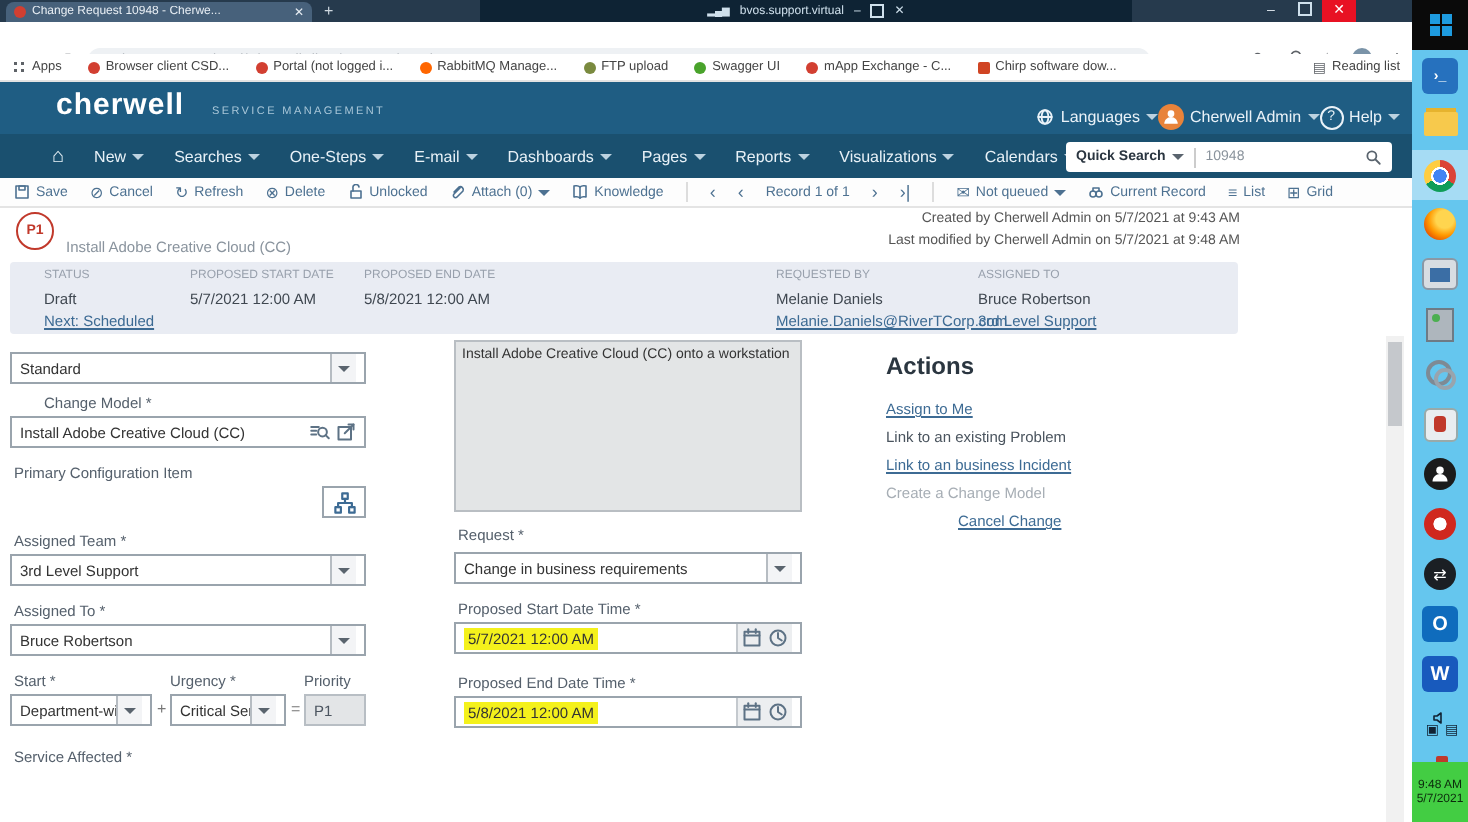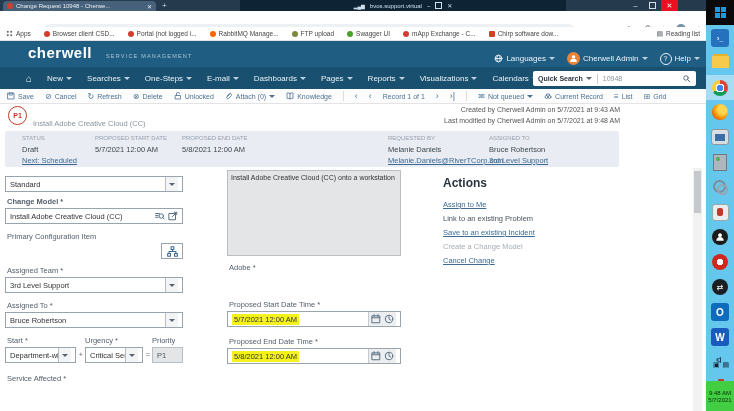--- a/index.html
+++ b/index.html
@@ -25,21 +25,21 @@
   #bookmarks{left:0;top:27px;width:706px;height:14px;background:#fff;border-bottom:1px solid #e3e3e3;
     display:flex;align-items:center;gap:13px;padding:0 6px;box-sizing:border-box;font-size:6.5px;color:#444;}
   .bm{display:flex;align-items:center;gap:3px;white-space:nowrap;}
   .fav{width:6px;height:6px;border-radius:50%;display:inline-block;}
   #apps-grid{width:7px;height:7px;display:inline-block;background:
     radial-gradient(circle,#5f6368 0.8px,transparent 1px) 0 0/3.5px 3.5px;}
   
   #cw-top{left:0;top:41px;width:706px;height:26px;background:#1f5d83;}
   #cw-logo{left:28px;top:44px;color:#fff;font-size:15px;font-weight:bold;letter-spacing:.5px;}
   #cw-tag{left:106px;top:53px;color:#a9c7d9;font-size:5.5px;letter-spacing:1.2px;}
-  #cw-account{right:34px;top:52px;display:flex;align-items:center;gap:12px;color:#eaf2f8;font-size:8px;}
+  #cw-account{right:34px;top:52px;display:flex;align-items:center;color:#eaf2f8;font-size:8px;}
   #cw-menu{left:0;top:67px;width:706px;height:22px;background:#1a506f;}
   #menu-items{left:26px;top:67px;height:22px;display:flex;align-items:center;gap:15px;color:#e8f1f7;font-size:8px;}
   .mi{display:flex;align-items:center;gap:3px;white-space:nowrap;}
   .caret{width:0;height:0;border-left:3px solid transparent;border-right:3px solid transparent;border-top:3.5px solid #bcd2e0;display:inline-block;}
   #quicksearch{left:533px;top:71px;width:163px;height:15px;background:#fff;border-radius:2px;
     display:flex;align-items:center;font-size:7px;color:#2a3540;}
   
   #toolbar{left:0;top:89px;width:706px;height:15px;background:#fdfdfd;border-bottom:1px solid #e4e4e4;
     display:flex;align-items:center;gap:11px;padding:0 7px;box-sizing:border-box;font-size:7px;color:#4d7191;}
   .tbtn{display:flex;align-items:center;gap:3px;white-space:nowrap;}
@@ -365,21 +365,21 @@
   <span class="abs svalue" style="left:489px;top:145px;">Bruce Robertson</span>
   <span class="abs slink" style="left:489px;top:156px;">3rd Level Support</span>
 
   <div class="abs field" style="left:5px;top:176px;width:178px;">
     <span>Standard</span>
       <span class="dd-caret">
         <span class="caret"></span>
       </span>
     </div>
 
-  <span class="abs flabel" style="left:7px;top:197px;font-weight:bold;">Change Model *</span>
+  <span class="abs flabel" style="left:22px;top:197px;">Change Model *</span>
   <div class="abs field" style="left:5px;top:208px;width:178px;">
     <span>Install Adobe Creative Cloud (CC)</span>
     <span class="ficons">
       <svg class="ic" width="10" height="10" viewBox="0 0 16 16">
           <line x1="1" y1="4" x2="7" y2="4"></line>
           <line x1="1" y1="7" x2="5" y2="7"></line>
           <line x1="1" y1="10" x2="5" y2="10"></line>
           <circle cx="10" cy="8" r="3.5"></circle>
           <line x1="12.5" y1="10.5" x2="15" y2="13"></line>
         </svg>
@@ -432,21 +432,27 @@
       <span class="dd-caret">
         <span class="caret"></span>
       </span>
     </div>
   <span class="abs" style="left:145.5px;top:350px;font-size:8px;color:#777;">=</span>
   <div class="abs field disabledf" style="left:152px;top:347px;width:31px;">P1</div>
 
   <span class="abs flabel" style="left:7px;top:374px;">Service Affected *</span>
 
   <div id="descbox" class="abs">Install Adobe Creative Cloud (CC) onto a workstation</div>
-  <span class="abs flabel" style="left:229px;top:263px;">Adobe *</span>
+  <span class="abs flabel" style="left:229px;top:263px;">Request *</span>
+  <div class="abs field" style="left:227px;top:276px;width:174px;">
+    <span>Change in business requirements</span>
+      <span class="dd-caret">
+        <span class="caret"></span>
+      </span>
+    </div>
 
   <span class="abs flabel" style="left:229px;top:300px;">Proposed Start Date Time *</span>
   <div class="abs field" style="left:227px;top:311px;width:174px;">
     <span class="hl">5/7/2021 12:00 AM</span>
     <span class="dticons">
       <svg class="ic" width="10" height="10" viewBox="0 0 16 16">
           <rect x="2" y="3" width="12" height="11"></rect>
           <line x1="2" y1="6" x2="14" y2="6"></line>
           <line x1="5" y1="1" x2="5" y2="4"></line>
           <line x1="11" y1="1" x2="11" y2="4"></line>
@@ -471,23 +477,23 @@
       <svg class="ic" width="10" height="10" viewBox="0 0 16 16">
           <circle cx="8" cy="8" r="6"></circle>
           <path d="M8 4v4l3 2"></path>
         </svg>
     </span>
     </div>
 
   <div id="actions-title" class="abs">Actions</div>
   <span class="abs act link" style="top:200px;">Assign to Me</span>
   <span class="abs act plain" style="top:214px;">Link to an existing Problem</span>
-  <span class="abs act link" style="top:228px;">Save to an existing Incident</span>
+  <span class="abs act link" style="top:228px;">Link to an business Incident</span>
   <span class="abs act dis" style="top:242px;">Create a Change Model</span>
-  <span class="abs act link" style="top:256px;">Cancel Change</span>
+  <span class="abs act link" style="top:256px;margin-left:36px;">Cancel Change</span>
 
   <div id="scrollbar" class="abs"></div>
   <div id="scrollthumb" class="abs"></div>
 
   <div id="taskbar" class="abs"></div>
   <div id="tb-start" class="abs">
     <span class="winlogo">
         <span></span>
         <span></span>
         <span></span>

